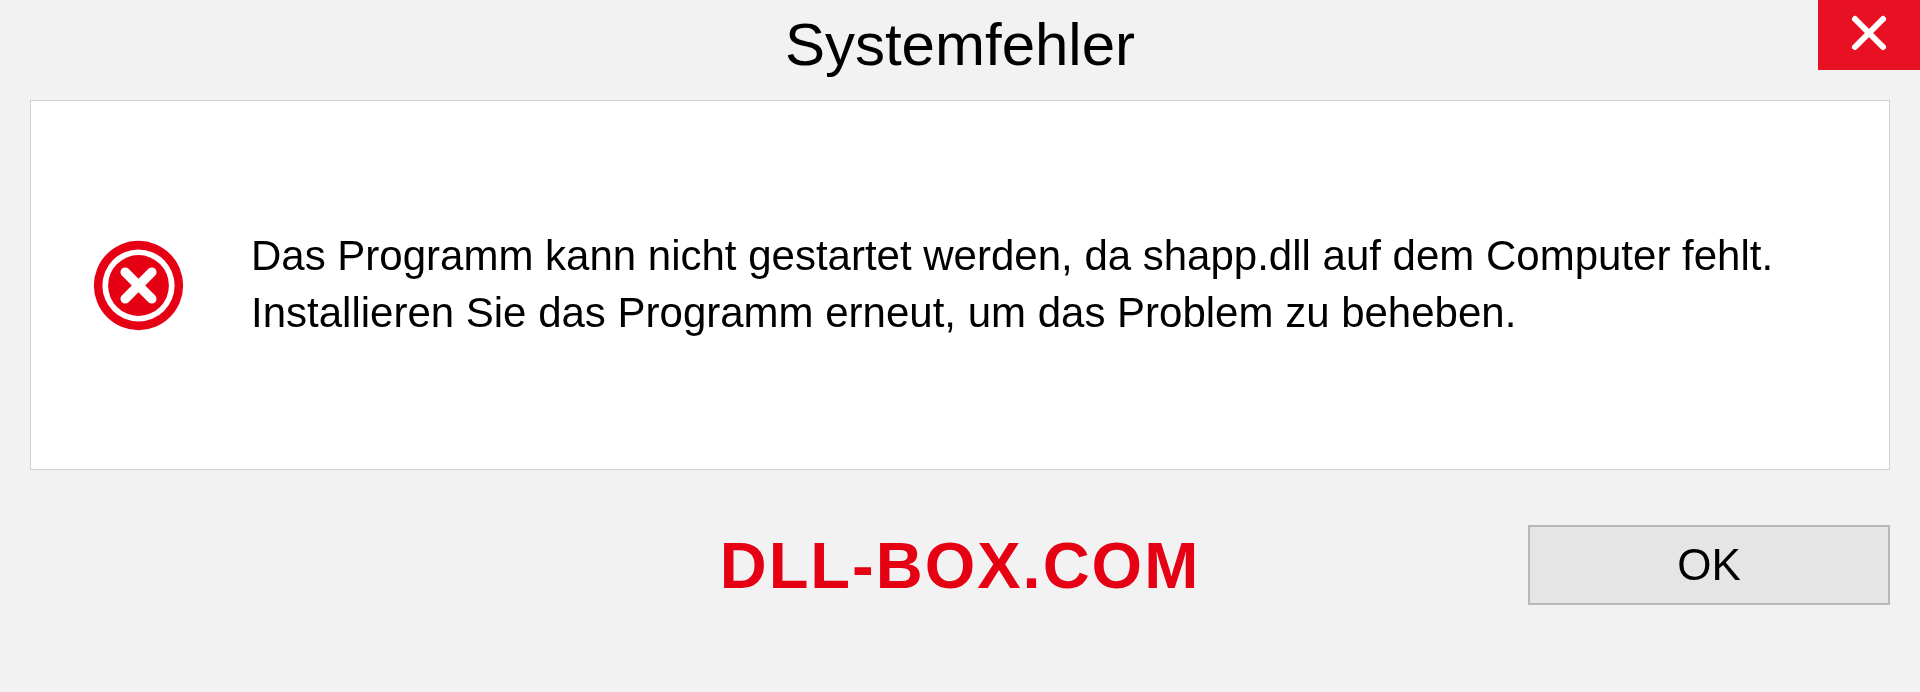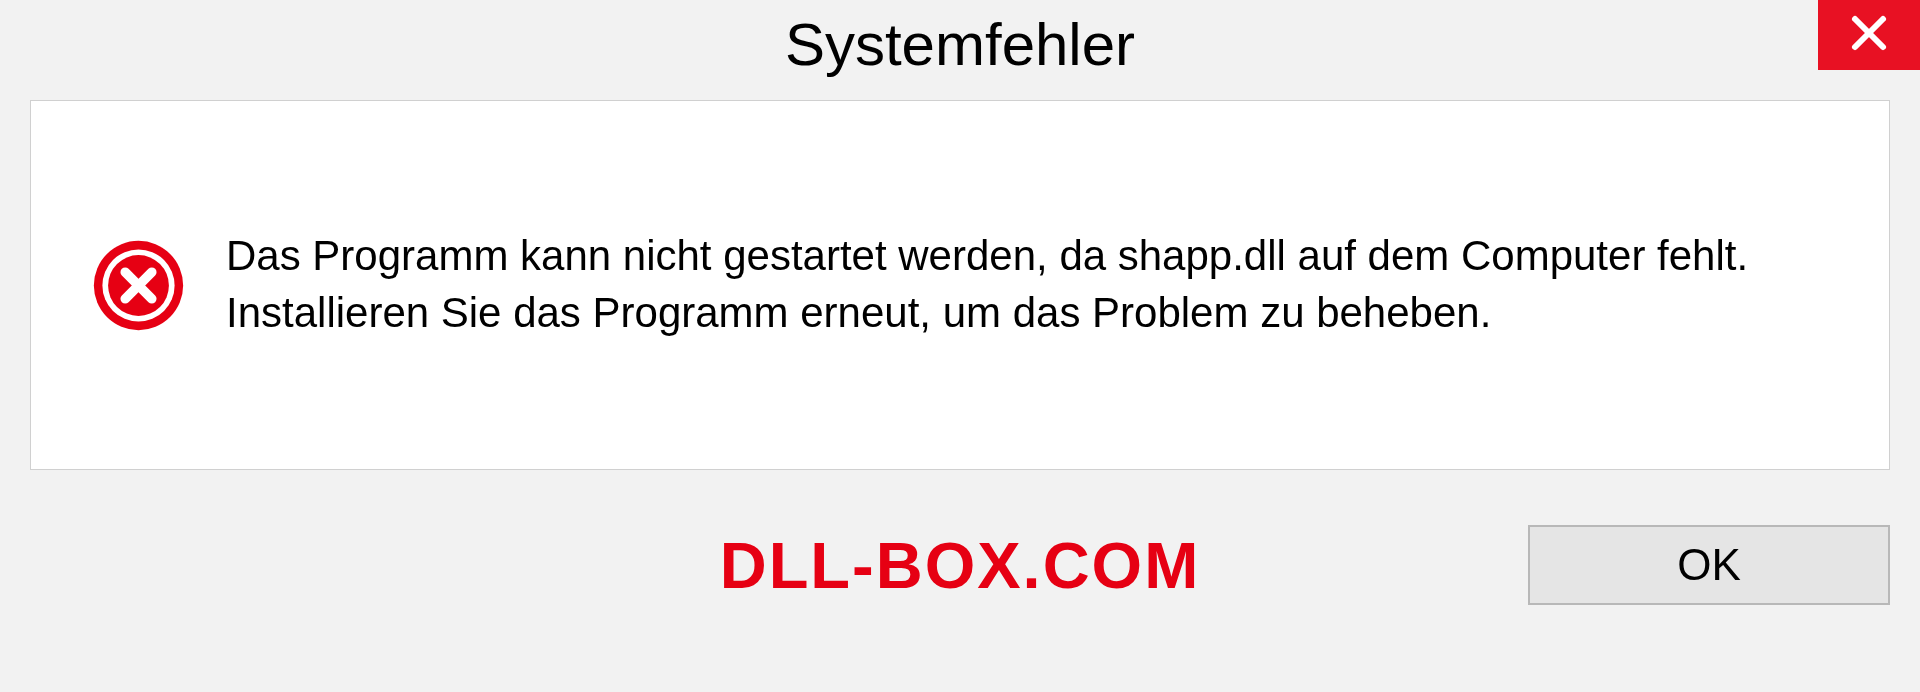--- a/index.html
+++ b/index.html
@@ -58,20 +58,21 @@
     }
     
     .content-area {
       margin: 0 30px;
       background: #fff;
       border: 1px solid #d0d0d0;
       height: 370px;
       display: flex;
       align-items: center;
       padding: 0 60px;
+      gap: 25px;
     }
     
     .error-icon {
       flex-shrink: 0;
       width: 95px;
       height: 95px;
       margin-right: 40px;
     }
     
     .error-icon svg {

